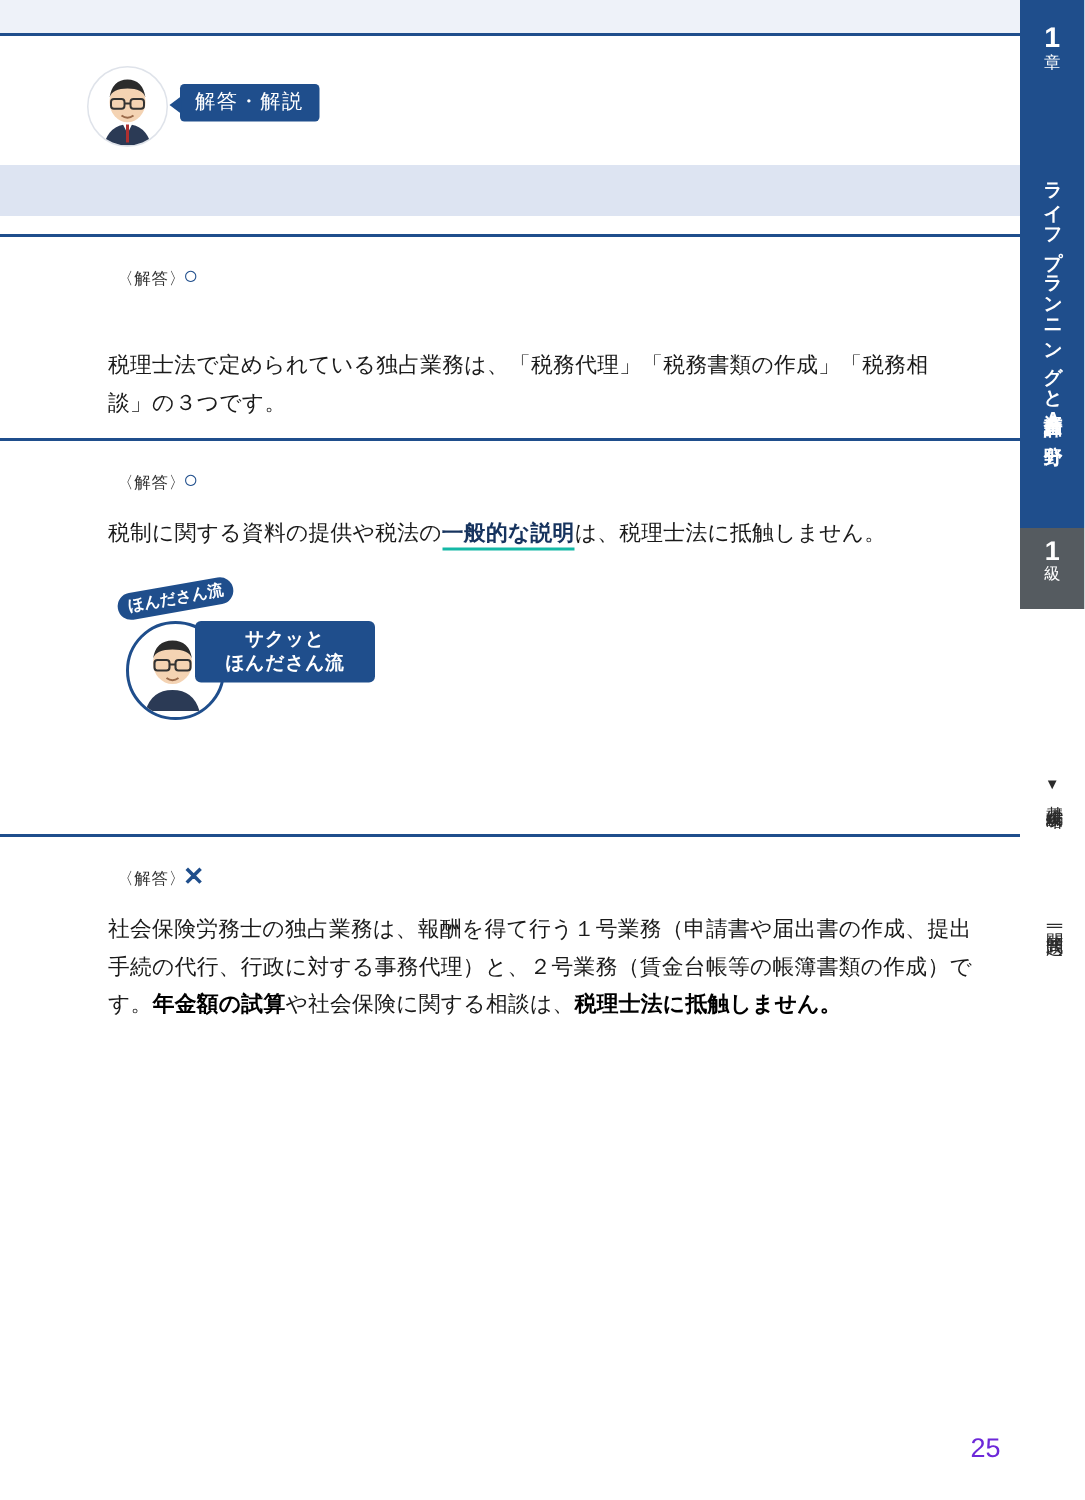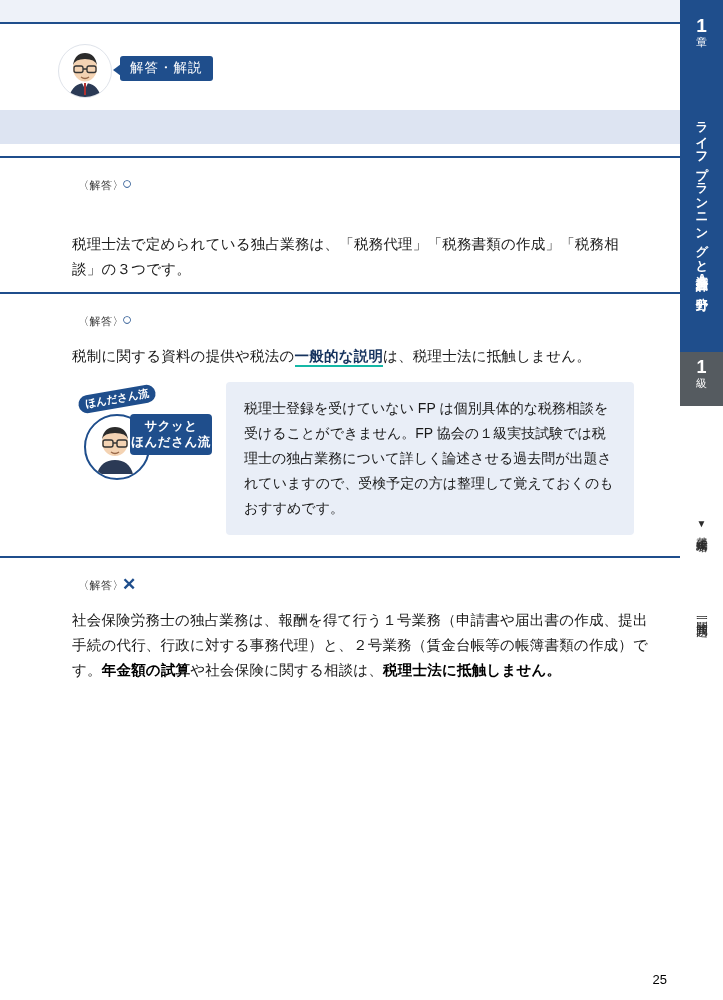--- a/index.html
+++ b/index.html
@@ -277,32 +277,32 @@
     position: absolute;
     left: 52px;
     top: 26px;
     width: 82px;
     background: #1f4e8c;
     color: #ffffff;
     font-size: 12.5px;
     font-weight: bold;
     line-height: 1.28;
     text-align: center;
-    padding: 4px 0 5px;
+    padding: 4px 19px 5px;
     border-radius: 4px;
     letter-spacing: 0.5px;
   }
 
   
   .page-num {
     position: absolute;
     right: 56px;
-    bottom: 13px;
-    font-size: 13px;
-    color: #000000;
+    bottom: 24px;
+    font-size: 18px;
+    color: #6d28d9;
   }
 </style>
 </head>
 <body>
 
 <div class="page">
 
   <div class="header-band"></div>
   <div class="header-rule"></div>
 
@@ -329,21 +329,20 @@
   <div class="rule" style="top:156px;"></div>
   <div class="ans-label" style="left:78px; top:178px;">〈解答〉</div>
   <div class="ans-mark" style="left:122px; top:175px;">○</div>
   <div class="body-text" id="ans-text-1" style="left:72px; top:208px; width:562px;margin-top:24px;">税理士法で定められている独占業務は、「税務代理」「税務書類の作成」「税務相談」の３つです。</div>
 
   <div class="rule" style="top:292px;"></div>
   <div class="ans-label" style="left:78px; top:314px;">〈解答〉</div>
   <div class="ans-mark" style="left:122px; top:311px;">○</div>
   <div class="body-text" id="ans-text-2" style="left:72px; top:344px; width:562px;">税制に関する資料の提供や税法の<span class="u-bold">一般的な説明</span>は、税理士法に抵触しません。</div>
 
-  <div class="tipbox" id="tip-text">税理士登録を受けていない FP は個別具体的な税務相談を受けることができません。FP 協会の１級実技試験では税理士の独占業務について詳しく論述させる過去問が出題されていますので、受検予定の方は整理して覚えておくのもおすすめです。</div>
 
   <div class="tip-badge">
     <div class="ribbon">ほんださん流</div>
     <div class="face">
       <svg width="58" height="58" viewBox="0 0 58 58">
         <circle cx="29" cy="29" r="28" fill="#ffffff"></circle>
         <path d="M11 58 Q15 44 29 44 Q43 44 47 58 Z" fill="#2b3a55"></path>
         <ellipse cx="29" cy="26" rx="13" ry="14" fill="#f4d3b3"></ellipse>
         <path d="M16 23 Q18 11 29 11 Q40 11 42 23 Q40 17 29 17 Q18 17 16 23 Z" fill="#2b2b2b"></path>
         <rect x="17" y="24" width="10" height="7" rx="2" fill="none" stroke="#333" stroke-width="1.4"></rect>

